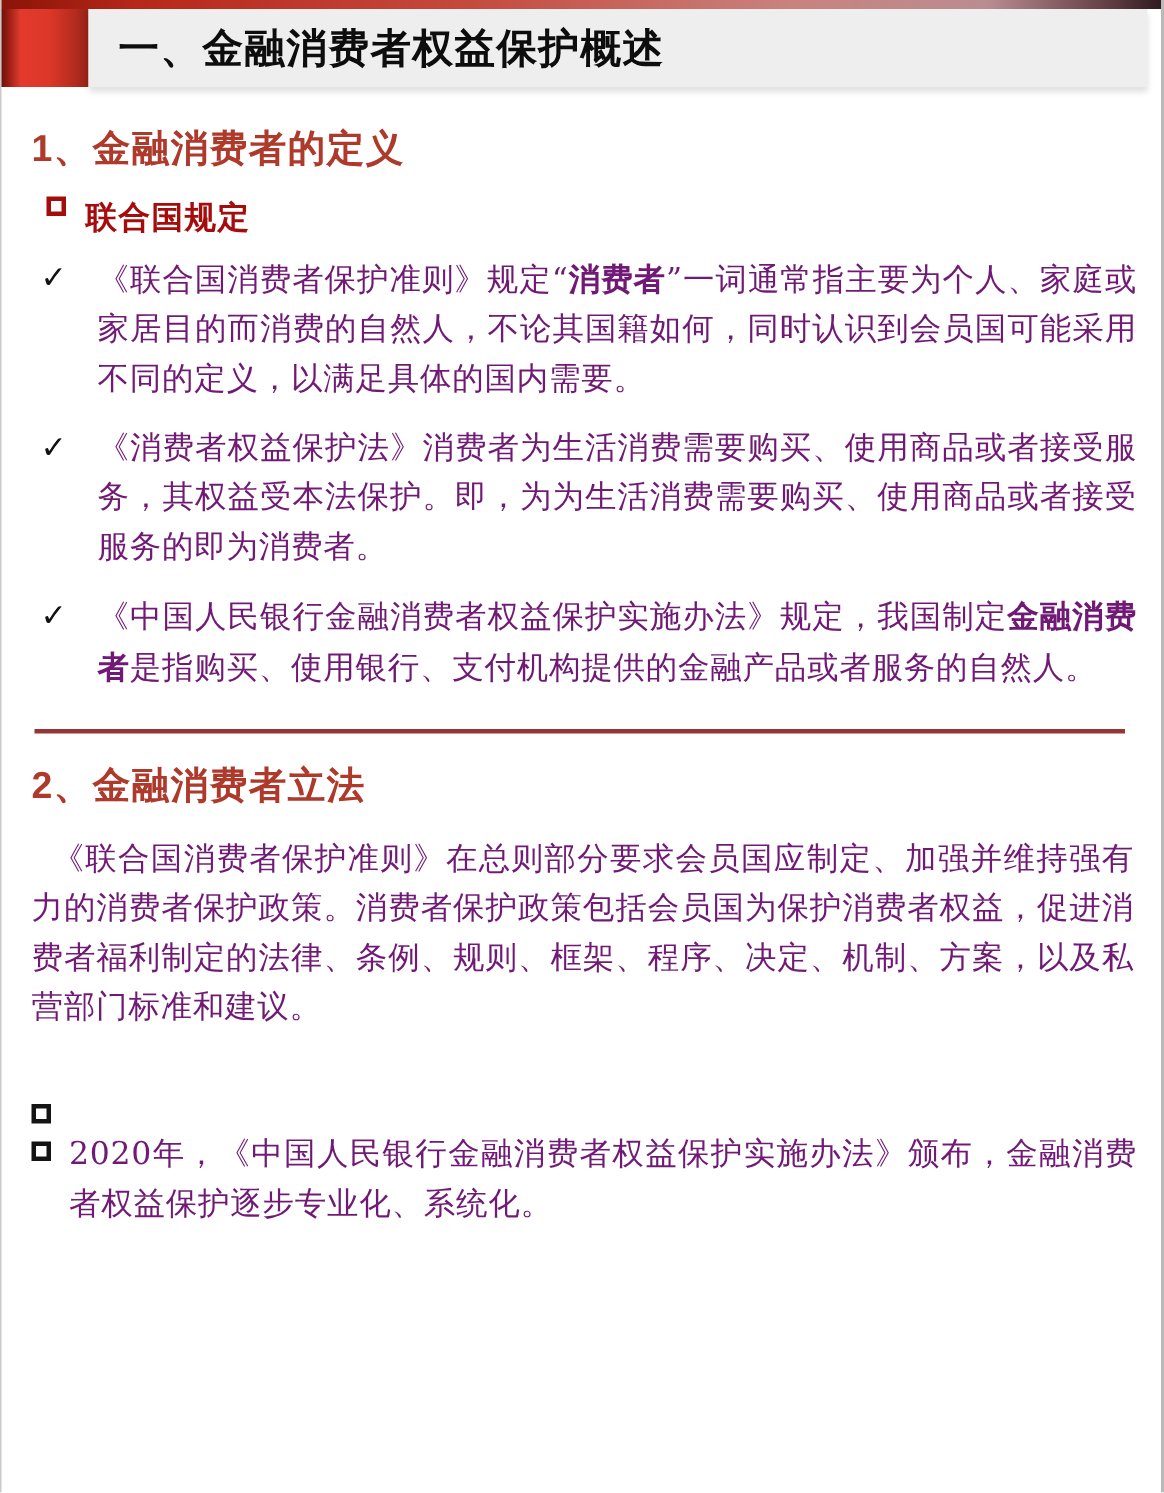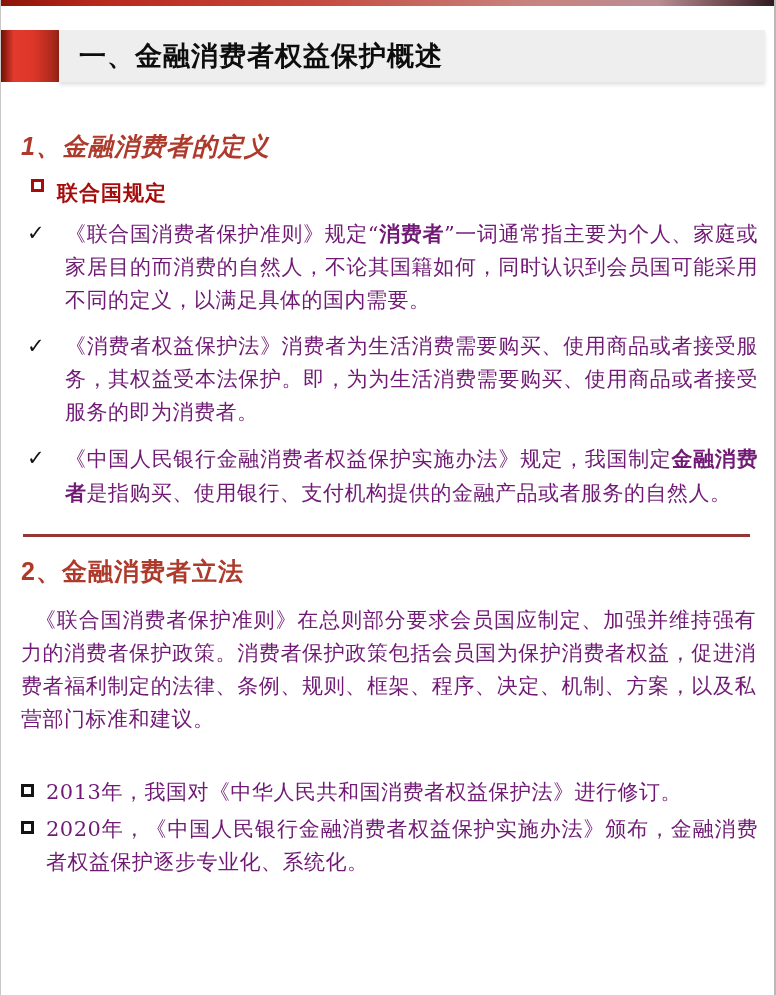--- a/index.html
+++ b/index.html
@@ -11,21 +11,20 @@
   }
   .page {
     position: relative;
     width: 776px;
     height: 995px;
     background: #ffffff;
     border-left: 1px solid #c9c9c9;
     border-right: 2px solid #b9b9b9;
     display: flex;
     flex-direction: column;
-    gap: 24px;
   }
   
   .top-bar {
     height: 6px;
     width: 100%;
     background: linear-gradient(90deg, #8a1408 0%, #b7281a 12%, #c5493d 40%, #c9827e 68%, #b98d92 85%, #5d3a41 96%, #2e1b20 100%);
     flex: 0 0 auto;
   }
   
   .header-row {
@@ -60,21 +59,21 @@
     padding: 14px 16px 0 20px;
     flex: 1 1 auto;
   }
   .section-heading {
     font-family: "Liberation Sans", sans-serif;
     font-weight: bold;
     font-size: 25px;
     color: #ae3a2c;
     letter-spacing: 1px;
   }
-  .h1-heading { margin: 10px 0 4px 0; font-style: italic; }
+  .h1-heading { margin: 10px 0 4px 0; }
   .h2-heading { margin: 18px 0 16px 0; }
   .sub-heading {
     display: flex;
     margin: 16px 0 10px 10px;
   }
   .red-square {
     width: 13px; height: 13px;
     border: 3px solid #a50d0d;
     margin-right: 13px;
     flex: 0 0 auto;
@@ -169,21 +168,20 @@
 
     <div class="divider"></div>
 
     <div class="section-heading h2-heading">2、金融消费者立法</div>
 
     <p class="body-text intro-para">《联合国消费者保护准则》在总则部分要求会员国应制定、加强并维持强有力的消费者保护政策。消费者保护政策包括会员国为保护消费者权益，促进消费者福利制定的法律、条例、规则、框架、程序、决定、机制、方案，以及私营部门标准和建议。</p>
 
     <div class="year-list">
       <div class="year-item">
         <span class="black-square"></span>
-        <p class="body-text">2013年，我国对《中华人民共和国消费者权益保护法》进行修订。</p>
       </div>
       <div class="year-item">
         <span class="black-square"></span>
         <p class="body-text">2020年，《中国人民银行金融消费者权益保护实施办法》颁布，金融消费者权益保护逐步专业化、系统化。</p>
       </div>
     </div>
 
   </div>
 
 </div>

